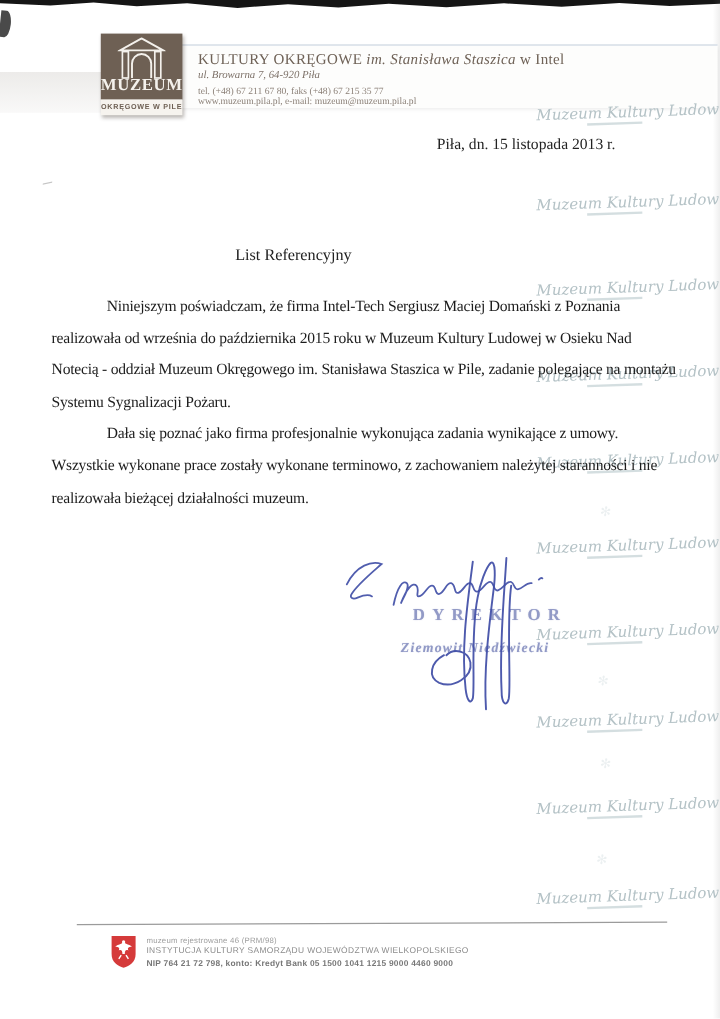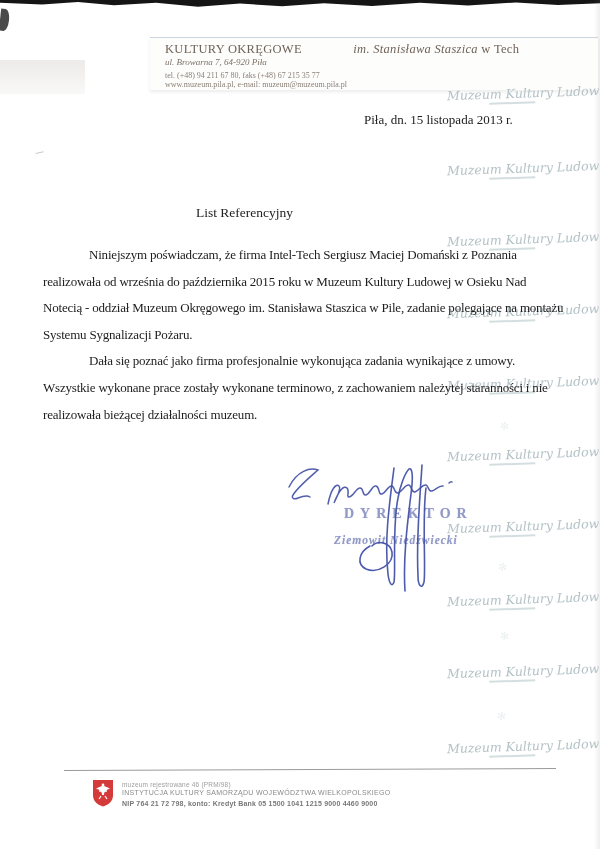--- a/index.html
+++ b/index.html
@@ -25,21 +25,21 @@
   .logo{position:absolute;left:84px;top:28px;width:68px;height:68px;box-shadow:1px 2px 3px rgba(60,50,40,.35);}
   .logo-square{position:absolute;left:0;top:0;width:68px;height:55px;background:#6e6054;}
   .logo-arch{position:absolute;left:14px;top:3px;}
   .logo-title{position:absolute;left:0;top:36px;width:68px;text-align:center;color:#f4f1ec;
     font-size:14px;font-weight:bold;letter-spacing:.5px;font-family:"Liberation Serif",serif;}
   .logo-strip{position:absolute;left:0;top:55px;width:68px;height:13px;background:#f6f3ee;
     display:flex;align-items:center;justify-content:center;}
   .logo-strip span{font-size:6px;font-weight:bold;color:#6e6054;letter-spacing:.6px;
     font-family:"Liberation Sans",sans-serif;}
   .mus-name{position:absolute;left:165px;top:42px;font-size:12.5px;color:#6f6257;letter-spacing:.3px;}
-  .mus-name .it{font-style:italic;margin-left:48px;}
+  .mus-name .it{font-style:italic;}
   .mus-addr{position:absolute;left:165px;top:57px;font-size:9px;color:#7d7168;font-style:italic;}
   .mus-tel{position:absolute;left:165px;top:71px;font-size:8px;color:#8a7f76;}
   .mus-web{position:absolute;left:165px;top:80px;font-size:8px;color:#8a7f76;}
 
   
   .date-line{position:absolute;left:364px;top:112px;font-size:13px;color:#222;}
   .title{position:absolute;left:0;top:205px;width:489px;text-align:center;font-size:13.5px;color:#222;}
   .body-text{position:absolute;left:43px;top:242px;width:522px;font-size:13px;line-height:26.6px;
     color:#1c1c1c;letter-spacing:-0.2px;}
   .body-text p{margin:0;text-indent:46px;}
@@ -73,27 +73,40 @@
 
 <div class="page">
 
   <div class="scan-top"></div>
   <div class="scan-corner"></div>
   <div class="scan-edge-right"></div>
   <div class="scan-band-left"></div>
   <div class="scan-mark"></div>
 
   <div class="head-band"></div>
+  <div class="logo">
+    <div class="logo-square"></div>
+    <svg class="logo-arch" width="40" height="36" viewBox="0 0 40 36">
+      <polygon points="20,1 2,11 38,11" fill="none" stroke="#f4f1ec" stroke-width="1.6"></polygon>
+      <rect x="4" y="12" width="5" height="22" fill="none" stroke="#f4f1ec" stroke-width="1.4"></rect>
+      <rect x="31" y="12" width="5" height="22" fill="none" stroke="#f4f1ec" stroke-width="1.4"></rect>
+      <path d="M12,34 V22 A8,8 0 0 1 28,22 V34" fill="none" stroke="#f4f1ec" stroke-width="1.6"></path>
+    </svg>
+    <div class="logo-title">MUZEUM</div>
+    <div class="logo-strip">
+      <span>OKRĘGOWE W PILE</span>
+    </div>
+  </div>
   <div class="mus-name">
     <span>KULTURY OKRĘGOWE</span>
     <span class="it">im. Stanisława Staszica</span>
-    <span>w Tech</span>
+    <span>w Intel</span>
   </div>
   <div class="mus-addr">ul. Browarna 7, 64-920 Piła</div>
-  <div class="mus-tel">tel. (+48) 94 211 67 80, faks (+48) 67 215 35 77</div>
+  <div class="mus-tel">tel. (+48) 67 211 67 80, faks (+48) 67 215 35 77</div>
   <div class="mus-web">www.muzeum.pila.pl, e-mail: muzeum@muzeum.pila.pl</div>
 
   <div class="wm" style="top:86px">
       <span class="wm-text">Muzeum Kultury Ludowej</span>
       <span class="wm-sub"></span>
     </div>
   <div class="wm" style="top:161px">
       <span class="wm-text">Muzeum Kultury Ludowej</span>
       <span class="wm-sub"></span>
     </div>

